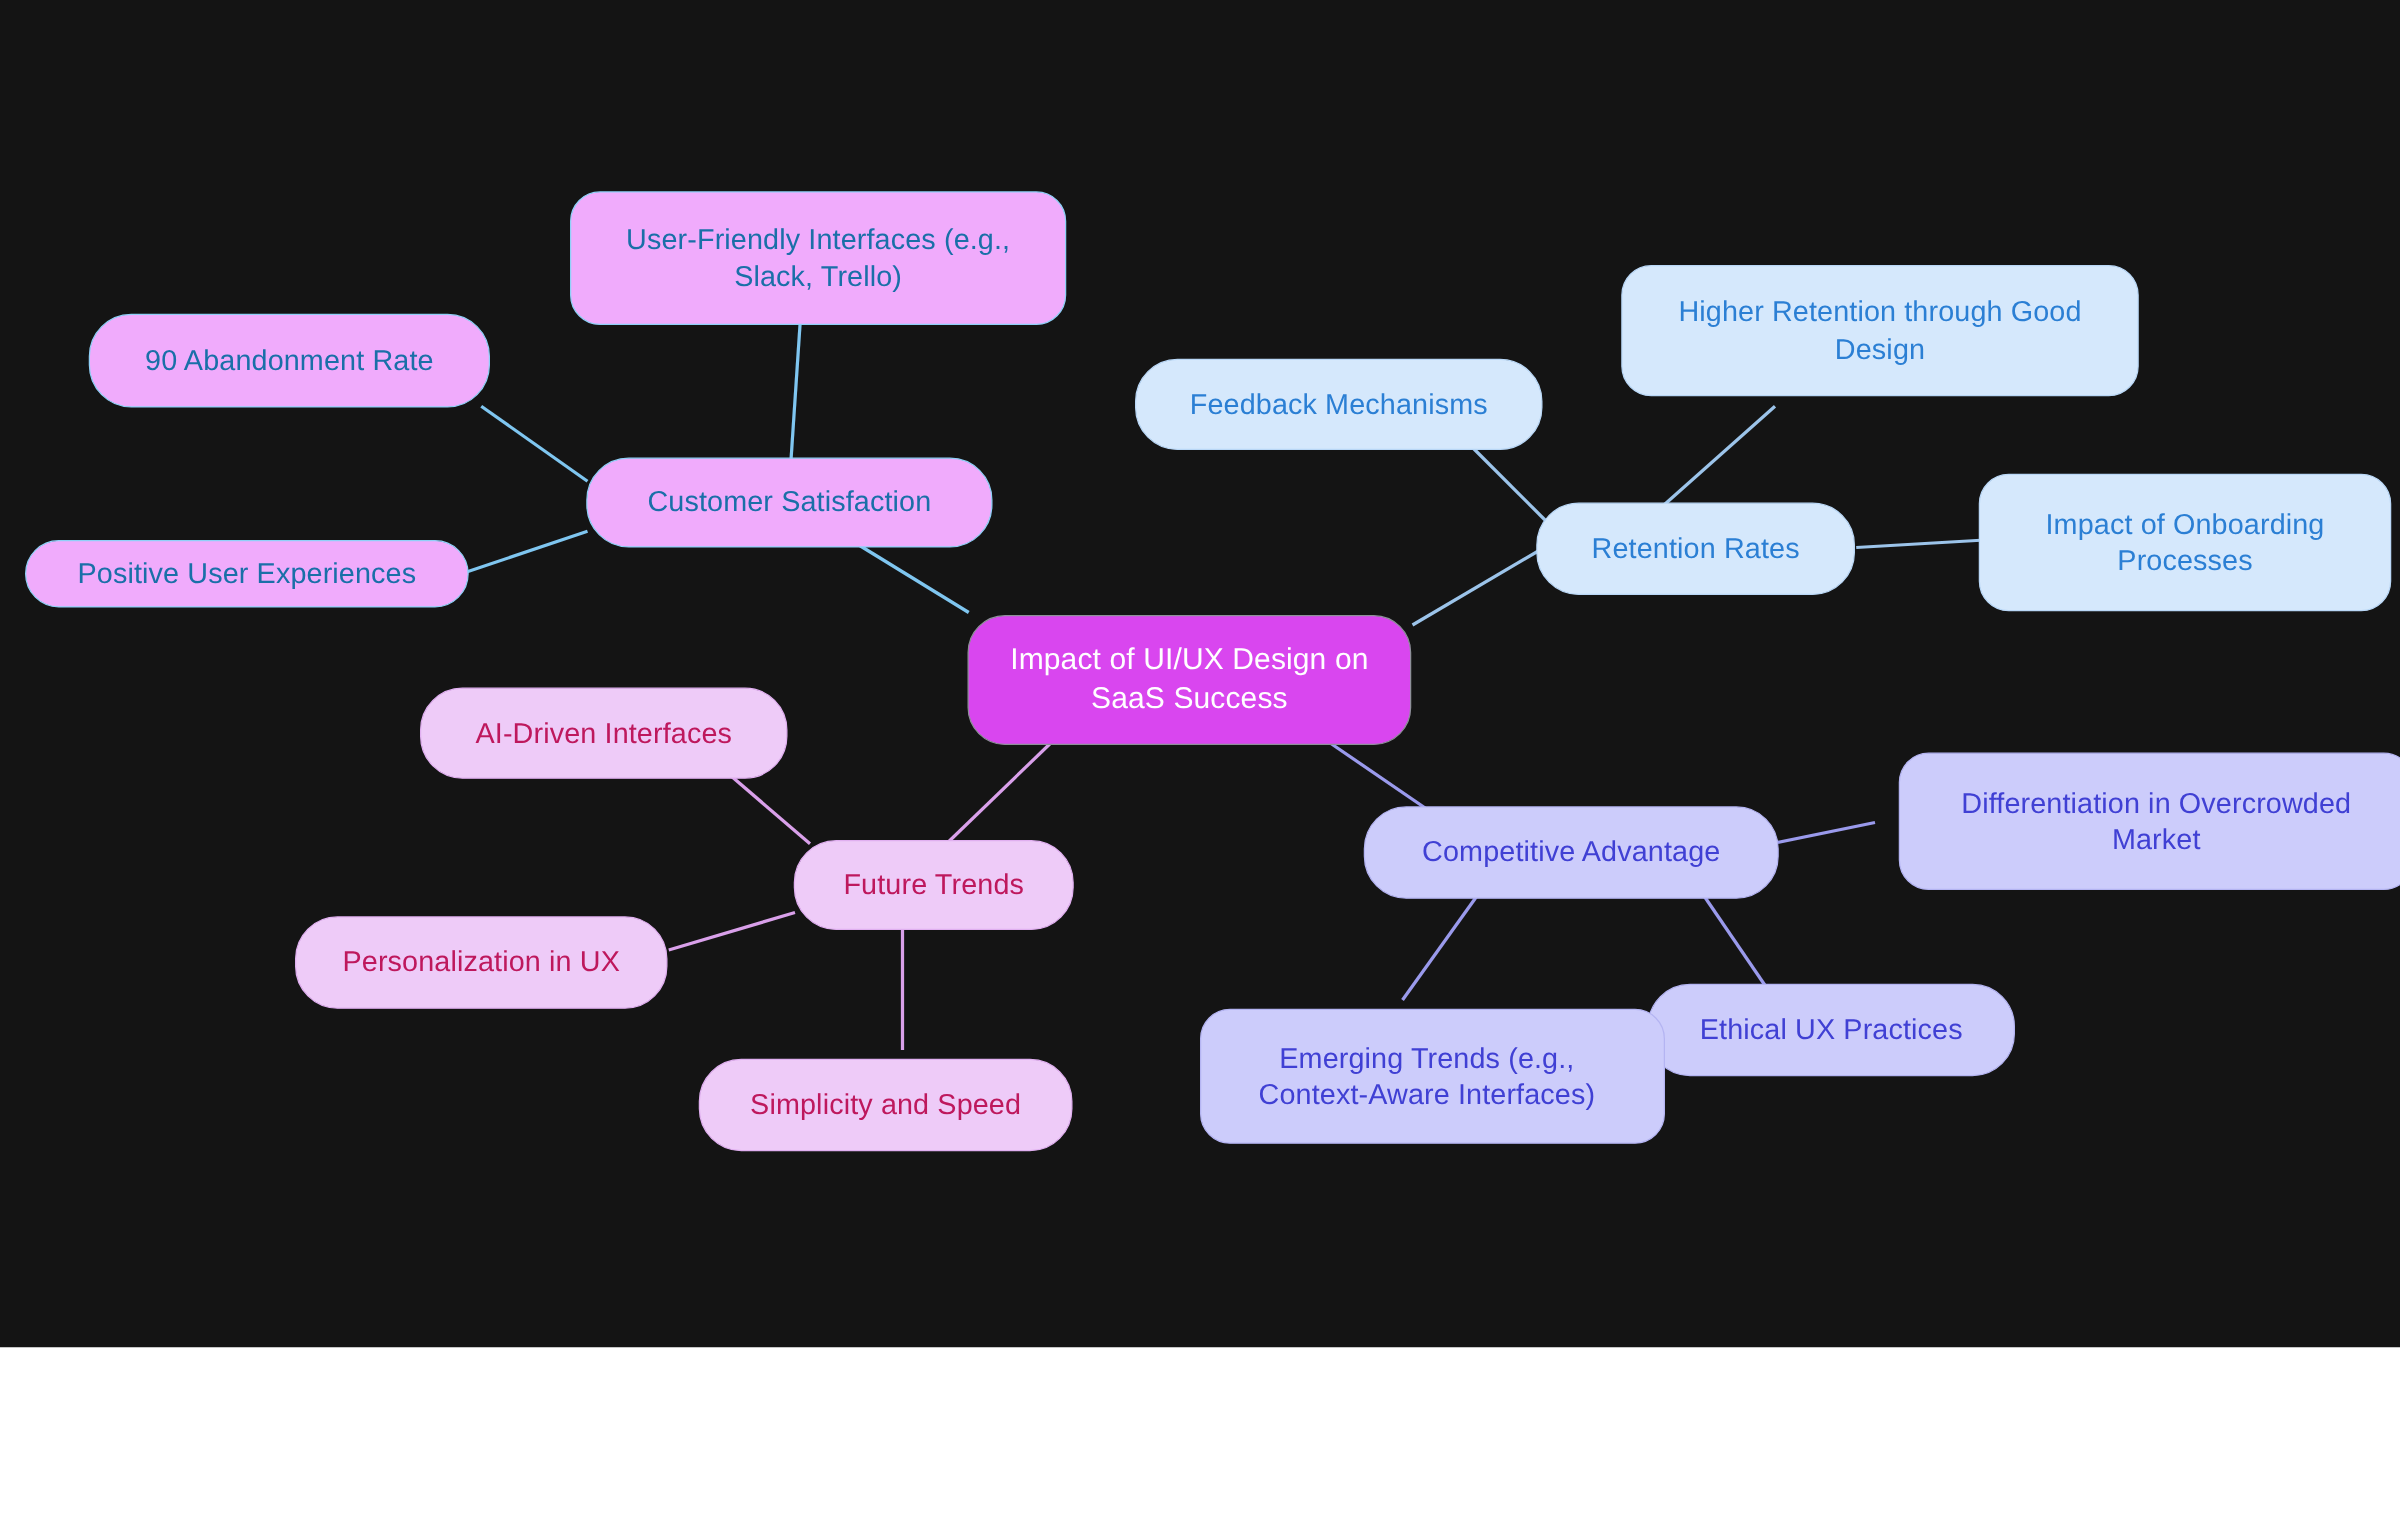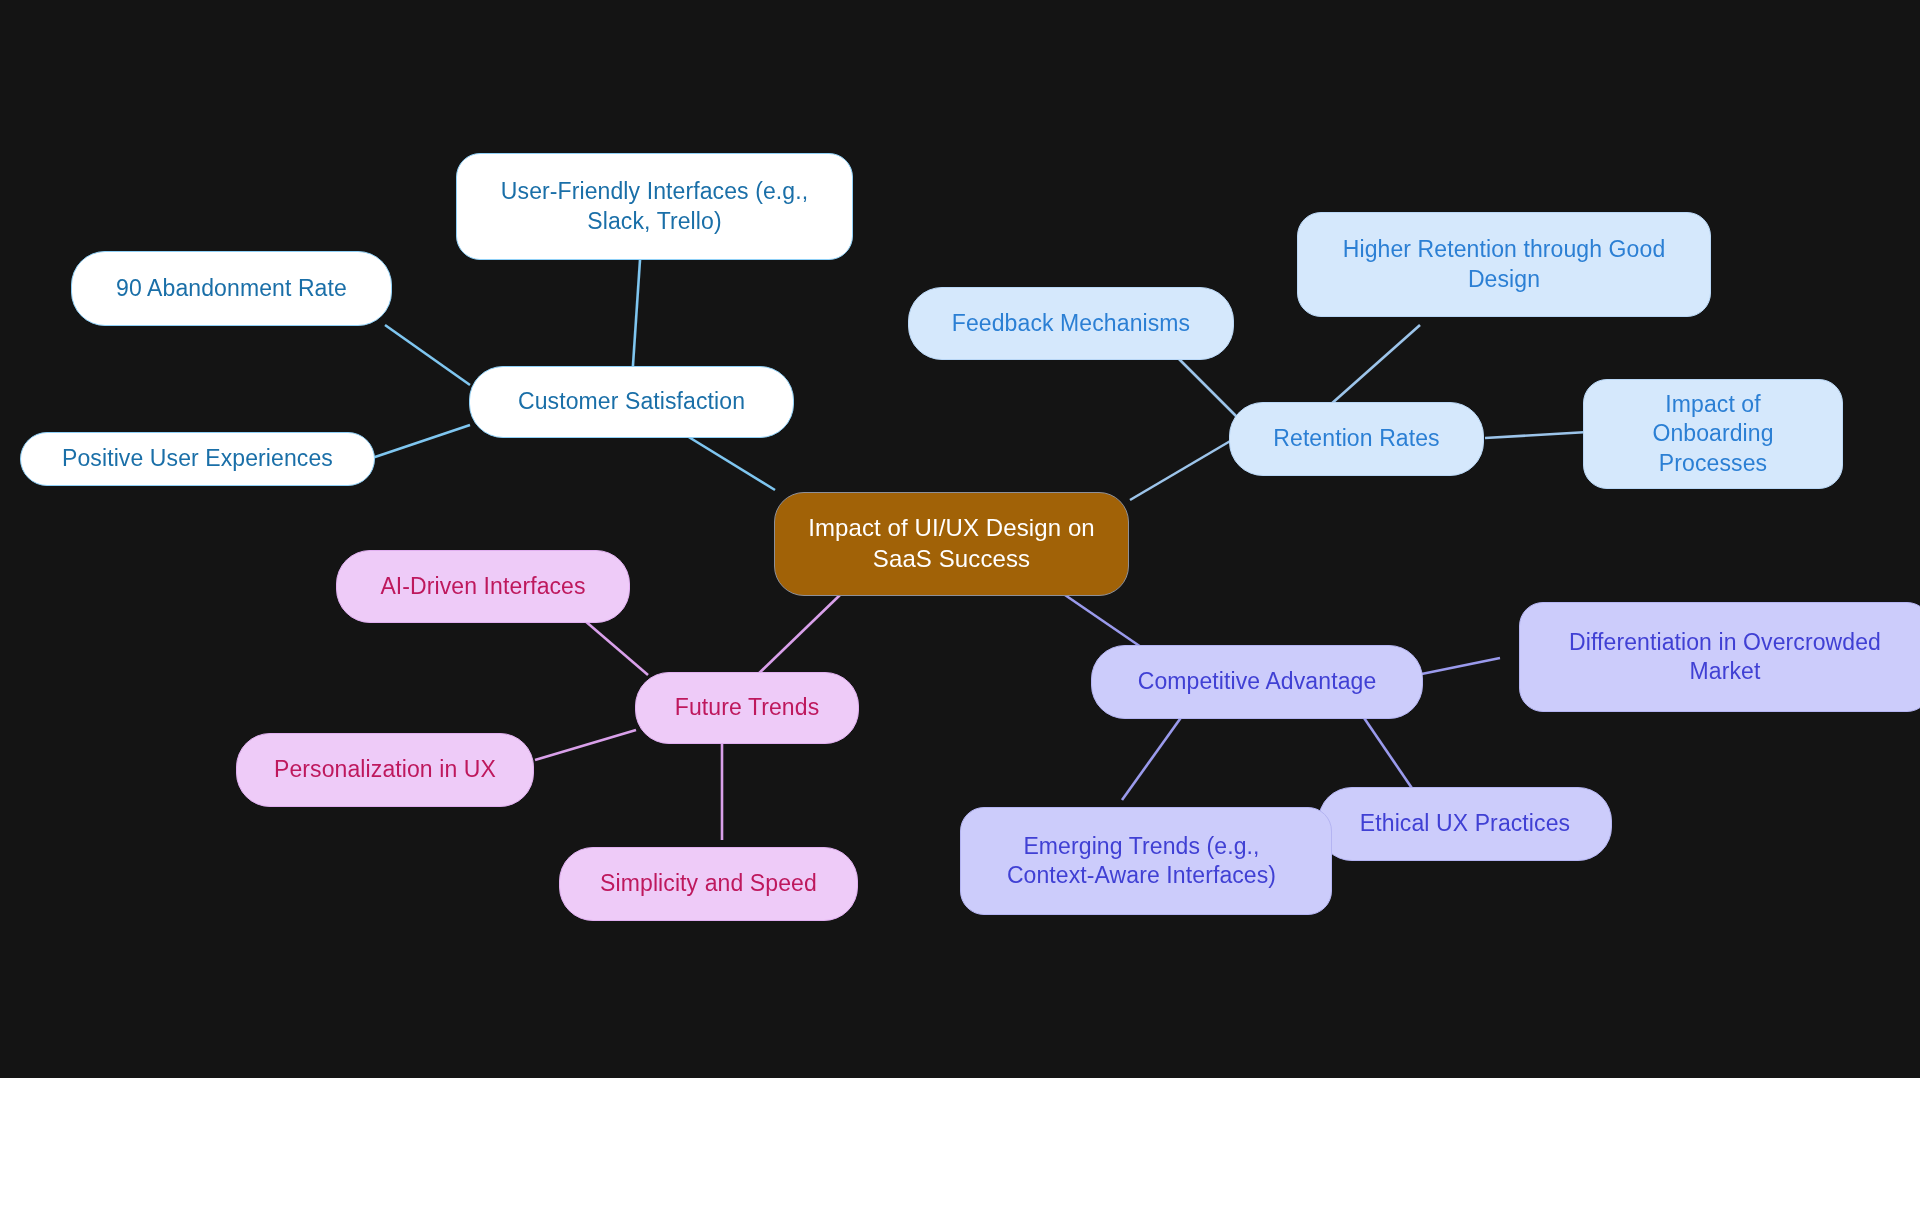--- a/index.html
+++ b/index.html
@@ -53,30 +53,30 @@
     border-radius: 34px;
     font-size: 23px;
     line-height: 1.28;
     letter-spacing: 0.1px;
     padding: 6px 22px;
     white-space: pre-line;
   }
 
   
   .node.central {
-    background: #a16207;
+    background: #d946ef;
     color: #ffffff;
     border: 1.4px solid #8e9099;
     border-radius: 30px;
     font-size: 24px;
   }
 
   
   .node.blue-a {
-    background: #ffffff;
+    background: #f0abfc;
     color: #1a6fa8;
     border: 1.5px solid #8fd0f7;
   }
   
   .node.blue-b {
     background: #d5e8fc;
     color: #2b7fd4;
     border: 1.5px solid #b9d7f6;
   }
   
@@ -148,21 +148,21 @@
 
     <div class="node blue-a" style="left:20px; top:432px; width:355px; height:54px;">Positive User Experiences</div>
 
     <div class="node blue-b" style="left:1229px; top:402px; width:255px; height:74px;">Retention Rates</div>
 
     <div class="node blue-b" style="left:908px; top:287px; width:326px; height:73px;">Feedback Mechanisms</div>
 
     <div class="node blue-b" style="left:1297px; top:212px; width:414px; height:105px; border-radius:24px;">Higher Retention through Good
 Design</div>
 
-    <div class="node blue-b" style="left:1583px; top:379px; width:260px; height:110px; border-radius:24px;">Impact of Onboarding
+    <div class="node blue-b" style="left:1583px; top:379px; width:330px; height:110px; border-radius:24px;">Impact of Onboarding
 Processes</div>
 
     <div class="node violet" style="left:1069px; top:645px; width:332px; height:74px;">Competitive Advantage</div>
 
     <div class="node violet" style="left:1497px; top:602px; width:412px; height:110px; border-radius:24px;">Differentiation in Overcrowded
 Market</div>
 
     <div class="node violet" style="left:1296px; top:787px; width:294px; height:74px;">Ethical UX Practices</div>
 
     <div class="node violet" style="left:938px; top:807px; width:372px; height:108px; border-radius:24px;padding-left:13px;">Emerging Trends (e.g.,

